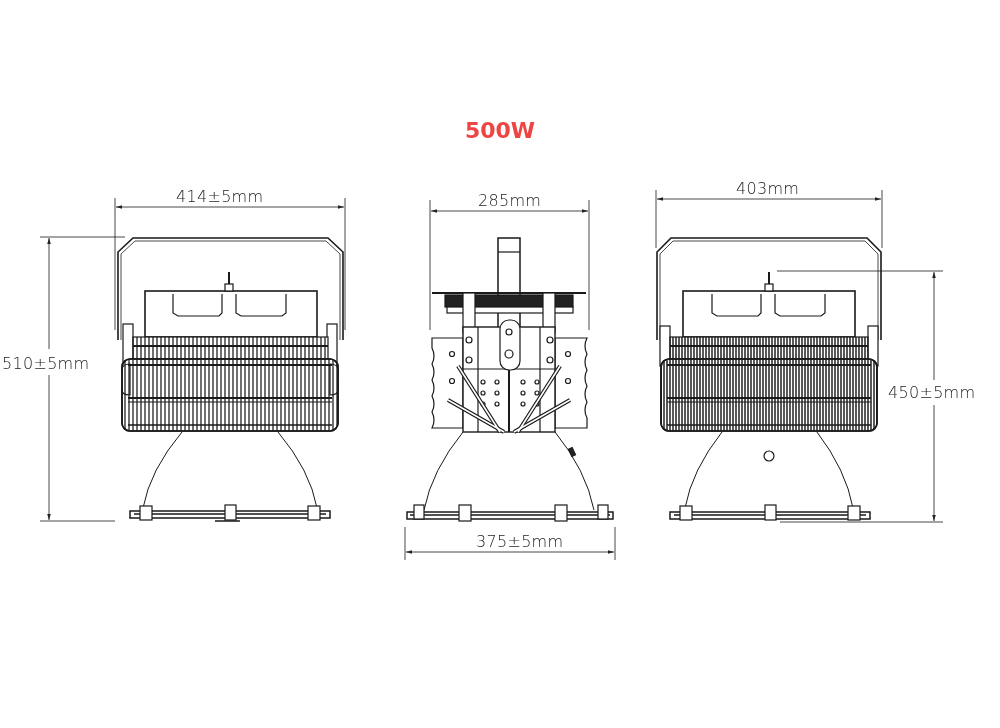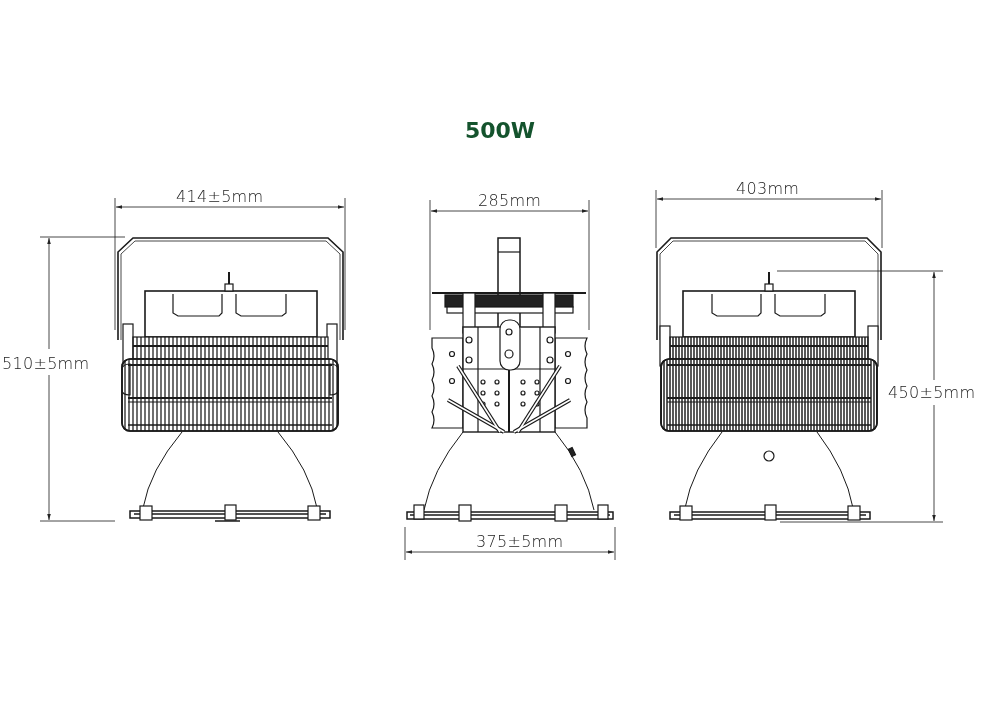--- a/index.html
+++ b/index.html
@@ -1,17 +1,17 @@
 <!DOCTYPE html>
 <html><head>
 <meta charset="utf-8">
 <style>
   html, body { margin:0; padding:0; background:#ffffff; }
   body { width:1000px; height:728px; position:relative; overflow:hidden; font-family:"DejaVu Sans", sans-serif; }
-  #title { position:absolute; left:0; width:1000px; top:118px; text-align:center; font-weight:bold; font-size:22px; color:#14532d; font-family:"DejaVu Sans", sans-serif; }
+  #title { position:absolute; left:0; width:1000px; top:118px; text-align:center; font-weight:bold; font-size:22px; color:#ef4444; font-family:"DejaVu Sans", sans-serif; }
   svg#drawing { position:absolute; left:0; top:0; }
   .dimtext { font-family:"DejaVu Sans", sans-serif; font-size:16px; fill:#222; font-weight:200; letter-spacing:0.3px; }
 </style>
 </head>
 <body>
 
 <div id="title">500W</div>
 
 <svg id="drawing" width="1000" height="728" viewBox="0 0 1000 728" xmlns="http://www.w3.org/2000/svg">
   <defs>

